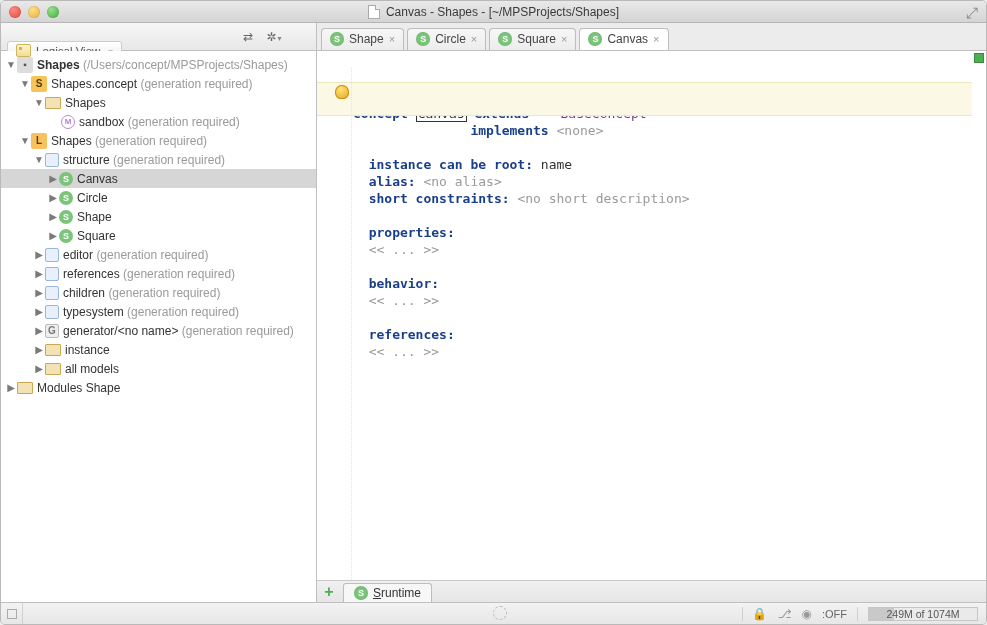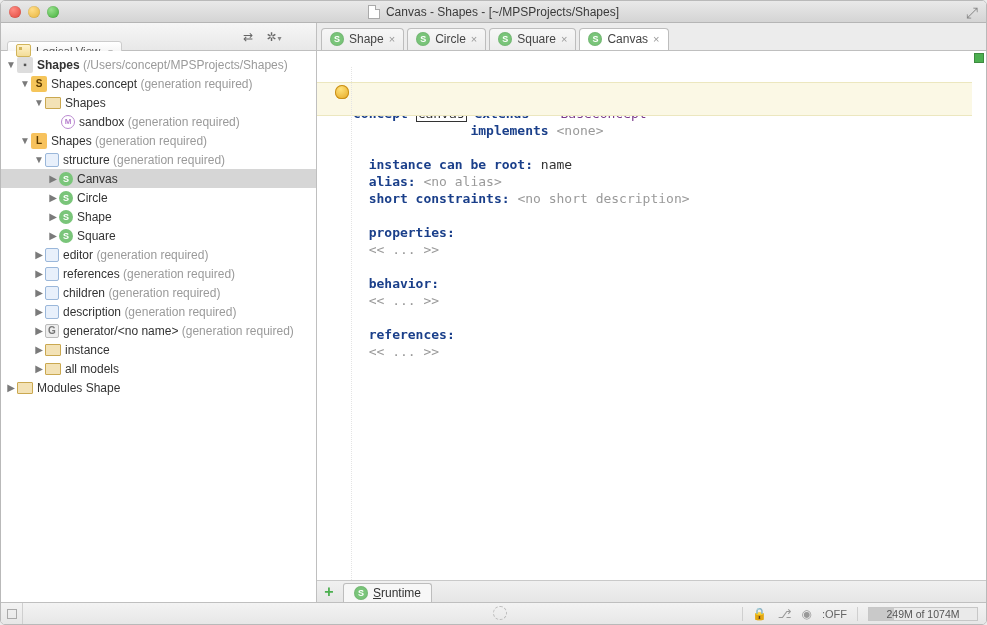--- a/index.html
+++ b/index.html
@@ -263,21 +263,21 @@
           <span class="arrow">▶</span>
           <span class="node-icon aspect-icon"></span>
           <span class="label">children</span>
           <span>&nbsp;</span>
           <span class="dim">(generation required)</span>
         </div>
         <div class="row">
           <span class="ind" style="width:32px"></span>
           <span class="arrow">▶</span>
           <span class="node-icon aspect-icon"></span>
-          <span class="label">description</span>
+          <span class="label">typesystem</span>
           <span>&nbsp;</span>
           <span class="dim">(generation required)</span>
         </div>
         <div class="row">
           <span class="ind" style="width:32px"></span>
           <span class="arrow">▶</span>
           <span class="node-icon g-icon">G</span>
           <span class="label">generator/&lt;no name&gt;</span>
           <span>&nbsp;</span>
           <span class="dim">(generation required)</span>

